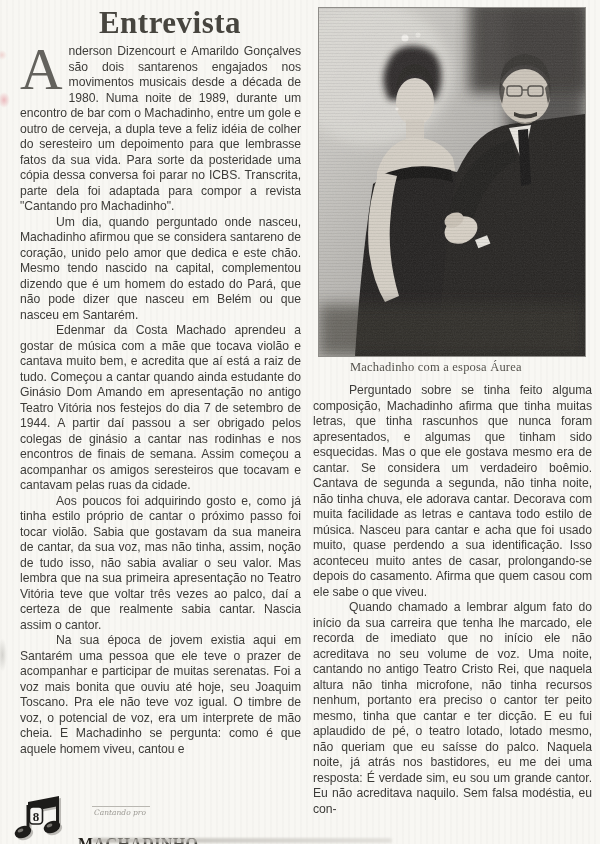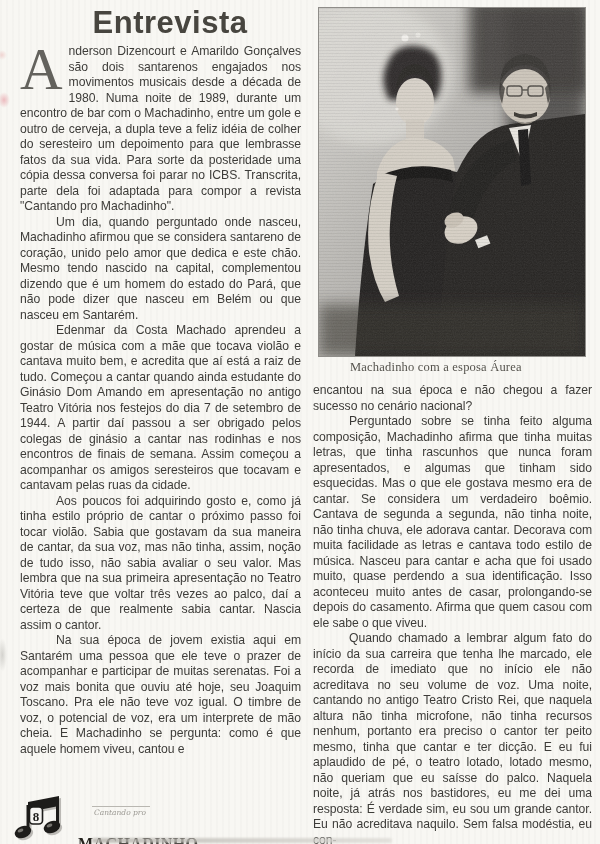--- a/index.html
+++ b/index.html
@@ -6,21 +6,21 @@
   body{
     width:600px;height:844px;position:relative;overflow:hidden;
     background:#f8f7f3;
     background-image:repeating-linear-gradient(90deg, rgba(0,0,0,0.015) 0 2px, transparent 2px 6px);
     font-family:"Liberation Sans",sans-serif;
     color:#3d3c39;
   }
   .page-title{
     position:absolute;top:5px;left:20px;width:300px;
     text-align:center;
-    font-family:Liberation Sans, sans-serif;
+    font-family:Liberation Serif, serif;
     font-size:31px;font-weight:600;letter-spacing:0.5px;
     color:#47453f;
   }
   .col{position:absolute;font-size:12.2px;line-height:15.5px;text-align:justify;letter-spacing:-0.05px;}
   .col-left{top:44px;left:20px;width:281px;}
   .col-right{top:383px;left:313px;width:279px;}
   .col p{margin:0;text-indent:36px;}
   .col p.first{text-indent:0;}
   .col p.no-indent{text-indent:0;}
   .dropcap{
@@ -162,21 +162,20 @@
 
     <rect x="0" y="296" width="266" height="52" fill="#37342f" opacity="0.6" filter="url(#soft)"></rect>
 
     <rect width="266" height="348" fill="url(#scanlines)"></rect>
     <rect width="266" height="348" filter="url(#grain)" opacity="0.13"></rect>
   </svg>
 </div>
 <div class="photo-caption">Machadinho com a esposa Áurea</div>
 
 <div class="col col-right">
-  <p class="no-indent">encantou na sua época e não chegou a fazer sucesso no cenário nacional?</p>
   <p>Perguntado sobre se tinha feito alguma composição, Machadinho afirma que tinha muitas letras, que tinha rascunhos que nunca foram apresentados, e algumas que tinham sido esquecidas. Mas o que ele gostava mesmo era de cantar. Se considera um verdadeiro boêmio. Cantava de segunda a segunda, não tinha noite, não tinha chuva, ele adorava cantar. Decorava com muita facilidade as letras e cantava todo estilo de música. Nasceu para cantar e acha que foi usado muito, quase perdendo a sua identificação. Isso aconteceu muito antes de casar, prolongando-se depois do casamento. Afirma que quem casou com ele sabe o que viveu.</p>
   <p>Quando chamado a lembrar algum fato do início da sua carreira que tenha lhe marcado, ele recorda de imediato que no início ele não acreditava no seu volume de voz. Uma noite, cantando no antigo Teatro Cristo Rei, que naquela altura não tinha microfone, não tinha recursos nenhum, portanto era preciso o cantor ter peito mesmo, tinha que cantar e ter dicção. E eu fui aplaudido de pé, o teatro lotado, lotado mesmo, não queriam que eu saísse do palco. Naquela noite, já atrás nos bastidores, eu me dei uma resposta: É verdade sim, eu sou um grande cantor. Eu não acreditava naquilo. Sem falsa modéstia, eu con-</p>
 </div>
 
 <div class="footer-icon">
   <svg viewBox="0 0 60 50">
     <g fill="#8d8b86" opacity="0.55" transform="translate(2,2)">
       <path d="M16,9 L47,3 L47,13 L16,19 Z"></path>
       <rect x="14.5" y="12" width="3" height="26"></rect>
       <rect x="44" y="6" width="3" height="27"></rect>

